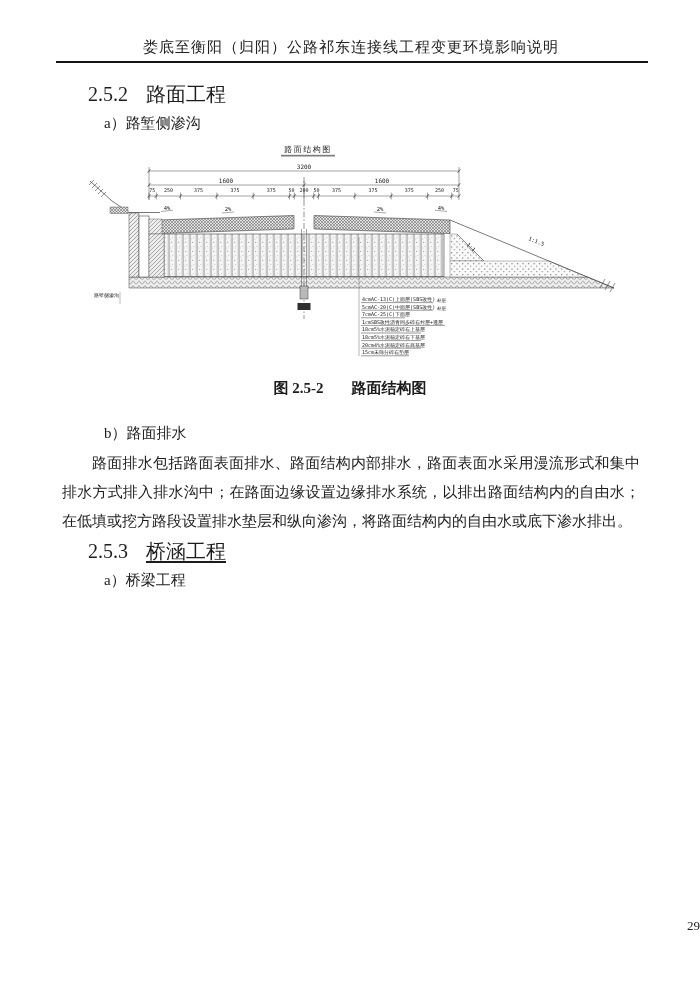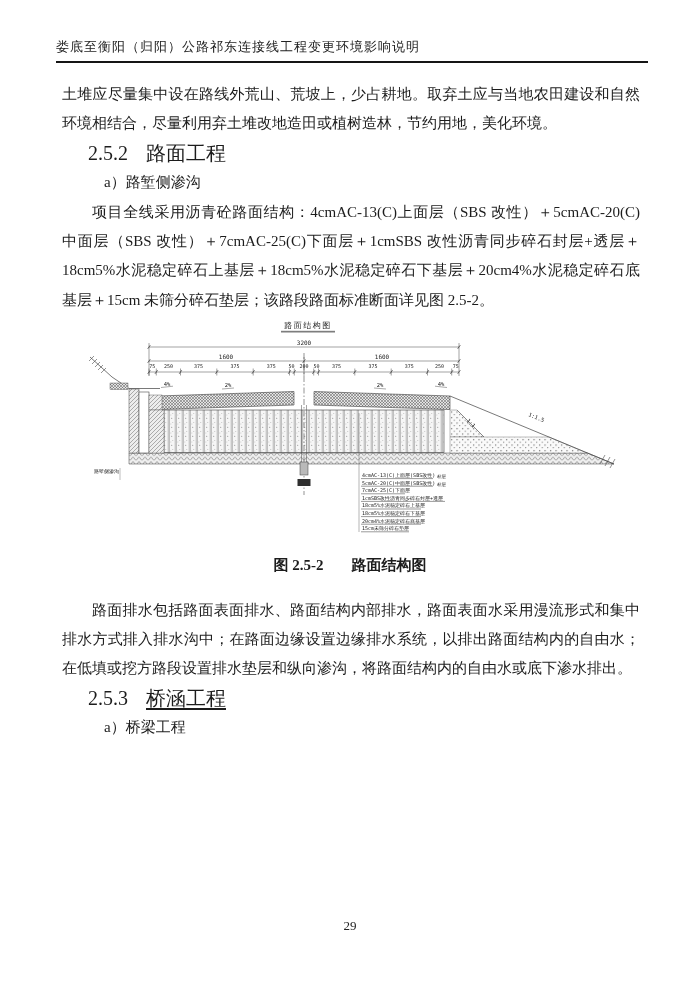--- a/index.html
+++ b/index.html
@@ -3,62 +3,60 @@
 <meta charset="utf-8">
 <style>
   html,body{margin:0;padding:0;background:#e9e9e9;}
   .page{
     position:relative;width:700px;height:990px;background:#ffffff;
     font-family:"Liberation Serif","DejaVu Serif",serif;color:#1c1c1c;
     overflow:hidden;margin:0 auto;
   }
   .hdr{
     position:absolute;top:38px;left:56px;right:54px;
-    text-align:left;font-size:13px;letter-spacing:1px;color:#222;
+    text-align:center;font-size:15px;letter-spacing:1px;color:#222;
   }
   .hdr-rule{position:absolute;top:61px;left:56px;right:52px;height:2px;background:#151515;}
   .content{
     position:absolute;top:80px;left:62px;width:578px;
     font-size:15px;line-height:29.4px;text-align:justify;
   }
   .para{margin:0;text-indent:2em;}
   .para.noindent{text-indent:0;}
   .sec-head{margin:0;font-size:20px;text-indent:1.3em;}
   .sec-head .num{margin-right:0.9em;}
   .sec-head .t-underline{text-decoration:underline;text-underline-offset:3px;}
   .sub-item{margin:0;text-indent:2.8em;}
   .fig-wrap{margin:2px 0 18px 14px;width:548px;}
   .fig-caption{
     display:flex;justify-content:center;gap:28px;
     font-weight:bold;font-size:15px;line-height:26px;margin:0;
   }
   .footer{
     position:absolute;top:918px;left:0;width:100%;
-    text-align:center;font-size:13px;color:#222;
+    text-align:right;font-size:13px;color:#222;
   }
   svg text{font-family:"DejaVu Sans Mono","Liberation Mono",monospace;fill:#222;}
   svg .cjk{font-family:"Liberation Sans","DejaVu Sans",sans-serif;}
 </style>
 </head>
 <body>
 
 <div class="page">
 
   <div class="hdr">娄底至衡阳（归阳）公路祁东连接线工程变更环境影响说明</div>
   <div class="hdr-rule"></div>
 
   <div class="content">
 
-    <p class="para noindent">土堆应尽量集中设在路线外荒山、荒坡上，少占耕地。取弃土应与当地农田建设和自然环境相结合，尽量利用弃土堆改地造田或植树造林，节约用地，美化环境。</p>
 
     <p class="sec-head"><span class="num">2.5.2</span><span>路面工程</span></p>
 
     <p class="sub-item">a）路堑侧渗沟</p>
 
-    <p class="para">项目全线采用沥青砼路面结构：4cmAC-13(C)上面层（SBS 改性）＋5cmAC-20(C)中面层（SBS 改性）＋7cmAC-25(C)下面层＋1cmSBS 改性沥青同步碎石封层+透层＋18cm5%水泥稳定碎石上基层＋18cm5%水泥稳定碎石下基层＋20cm4%水泥稳定碎石底基层＋15cm 未筛分碎石垫层；该路段路面标准断面详见图 2.5-2。</p>
 
     <div class="fig-wrap">
       <svg width="548" height="224" viewBox="0 0 548 224">
         <defs>
           <pattern id="pAsphalt" width="3" height="3" patternUnits="userSpaceOnUse">
             <rect width="3" height="3" fill="#e3e3e3"></rect>
             <path d="M0,3 L3,0 M0,0 L3,3" stroke="#4a4a4a" stroke-width="0.45"></path>
           </pattern>
           <pattern id="pBase" width="7" height="9" patternUnits="userSpaceOnUse">
             <rect width="7" height="9" fill="#f6f6f6"></rect>
@@ -176,20 +174,21 @@
           </g>
         </g>
       </svg>
 
       <p class="fig-caption">
           <span>图 2.5-2</span>
           <span>路面结构图</span>
         </p>
     </div>
 
+    <p class="sub-item">b）路面排水</p>
 
     <p class="para">路面排水包括路面表面排水、路面结构内部排水，路面表面水采用漫流形式和集中排水方式排入排水沟中；在路面边缘设置边缘排水系统，以排出路面结构内的自由水；在低填或挖方路段设置排水垫层和纵向渗沟，将路面结构内的自由水或底下渗水排出。</p>
 
     <p class="sec-head"><span class="num">2.5.3</span><span class="t-underline">桥涵工程</span></p>
 
     <p class="sub-item">a）桥梁工程</p>
 
 
   </div>
 

